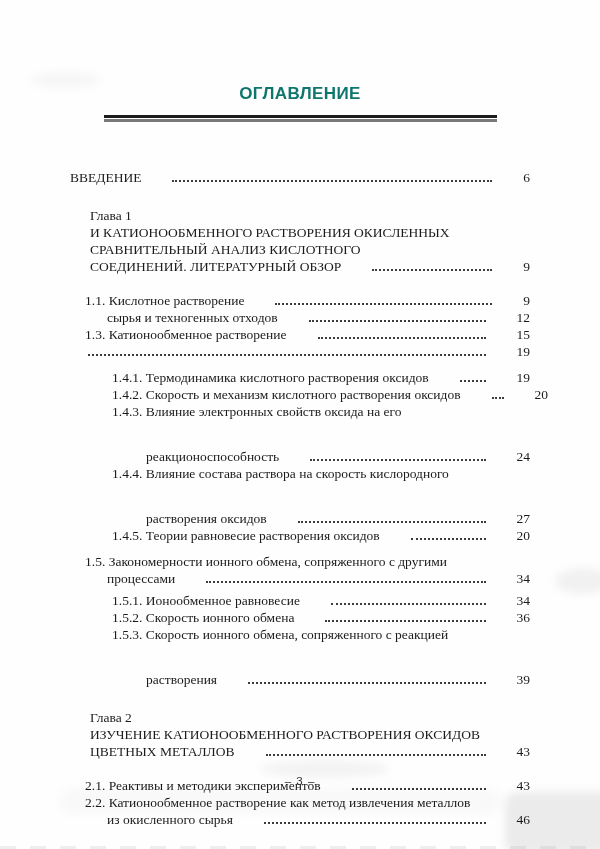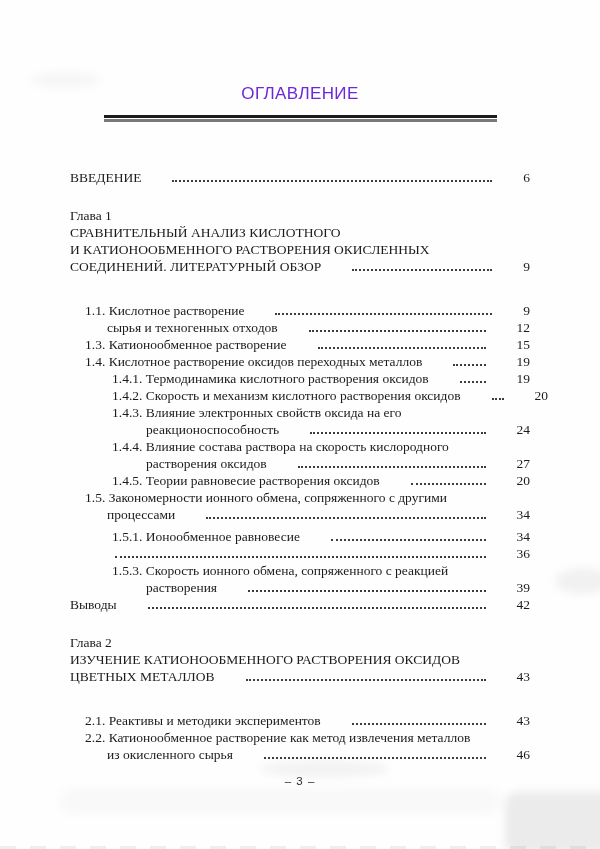--- a/index.html
+++ b/index.html
@@ -14,49 +14,49 @@
     background: #fefefe;
     overflow: hidden;
     color: #1b1b1b;
   }
 
   
   .doc-title {
     margin-top: 84px;
     text-align: center;
     font-family: "Liberation Sans", "DejaVu Sans", sans-serif;
-    font-weight: 400;
+    font-weight: 700;
     font-size: 17px;
     letter-spacing: 0.4px;
-    color: #6d28d9;
+    color: #0f766e;
     line-height: 20px;
   }
   .title-rule { width: 393px; margin: 3px auto 0 auto; }
   .title-rule .r1 { height: 3px; background: #1d1d1d; }
   .title-rule .r2 { height: 3px; background: #7a7a7a; margin-top: 1px; }
 
   
   .toc {
     padding: 47px 70px 0 70px;
     font-size: 13.5px;
     line-height: 17px;
   }
   .entry { margin-top: 0; }
-  .entry.sp-xl { margin-top: 21px; }
-  .entry.sp-lg { margin-top: 27px; text-align: right; }
-  .entry.sp-md { }
+  .entry.sp-xl { margin-top: 21px; margin-left: 20px; }
+  .entry.sp-lg { margin-top: 17px; text-align: right; }
+  .entry.sp-md { margin-top: 9px; }
   .entry.sp-sm { margin-top: 5px; }
 
   .level-0 { margin-left: 0; }
   .level-1 { margin-left: 15px; }
   .level-2 { margin-left: 42px; }
 
   .line { display: flex; align-items: flex-end; gap: 28px; }
   .level-1 .line.cont { padding-left: 22px; }
-  .level-2 .line.cont { padding-left: 34px; }
+  .level-2 .line.cont { padding-left: 34px; margin-top: 28px; }
 
   .txt { white-space: pre; }
   .leader {
     flex: 1 1 auto;
     min-width: 12px;
     border-bottom: 2px dotted #3c3c3c;
     margin: 0 3px 4px 3px;
   }
   .pagenum { flex: 0 0 auto; }
 
@@ -108,26 +108,26 @@
           <span class="txt">ВВЕДЕНИЕ</span>
           <span class="leader"></span>
           <span class="pagenum">6</span>
         </div>
       </div>
       <div class="entry level-0 sp-xl">
         <div class="line">
           <span class="txt">Глава 1</span>
         </div>
         <div class="line cont">
+          <span class="txt">И КАТИОНООБМЕННОГО РАСТВОРЕНИЯ ОКИСЛЕННЫХ</span>
+        </div>
+        <div class="line cont">
           <span class="txt">СРАВНИТЕЛЬНЫЙ АНАЛИЗ КИСЛОТНОГО</span>
         </div>
         <div class="line cont">
-          <span class="txt">И КАТИОНООБМЕННОГО РАСТВОРЕНИЯ ОКИСЛЕННЫХ</span>
-        </div>
-        <div class="line cont">
           <span class="txt">СОЕДИНЕНИЙ. ЛИТЕРАТУРНЫЙ ОБЗОР</span>
           <span class="leader"></span>
           <span class="pagenum">9</span>
         </div>
       </div>
       <div class="entry level-1 sp-lg">
         <div class="line">
           <span class="txt">1.1. Кислотное растворение</span>
           <span class="leader"></span>
           <span class="pagenum">9</span>
@@ -142,21 +142,20 @@
       </div>
       <div class="entry level-1 sp-none">
         <div class="line">
           <span class="txt">1.3. Катионообменное растворение</span>
           <span class="leader"></span>
           <span class="pagenum">15</span>
         </div>
       </div>
       <div class="entry level-1 sp-none">
         <div class="line">
-          <span class="txt">1.4. Кислотное растворение оксидов переходных металлов</span>
           <span class="leader"></span>
           <span class="pagenum">19</span>
         </div>
       </div>
       <div class="entry level-2 sp-md">
         <div class="line">
           <span class="txt">1.4.1. Термодинамика кислотного растворения оксидов</span>
           <span class="leader"></span>
           <span class="pagenum">19</span>
         </div>
@@ -207,39 +206,33 @@
       </div>
       <div class="entry level-2 sp-sm">
         <div class="line">
           <span class="txt">1.5.1. Ионообменное равновесие</span>
           <span class="leader"></span>
           <span class="pagenum">34</span>
         </div>
       </div>
       <div class="entry level-2 sp-none">
         <div class="line">
+          <span class="txt">1.5.2. Скорость ионного обмена</span>
           <span class="leader"></span>
           <span class="pagenum">36</span>
         </div>
       </div>
       <div class="entry level-2 sp-none">
         <div class="line">
           <span class="txt">1.5.3. Скорость ионного обмена, сопряженного с реакцией</span>
         </div>
         <div class="line cont">
           <span class="txt">растворения</span>
           <span class="leader"></span>
           <span class="pagenum">39</span>
-        </div>
-      </div>
-      <div class="entry level-0 sp-md">
-        <div class="line">
-          <span class="txt">Выводы</span>
-          <span class="leader"></span>
-          <span class="pagenum">42</span>
         </div>
       </div>
       <div class="entry level-0 sp-xl">
         <div class="line">
           <span class="txt">Глава 2</span>
         </div>
         <div class="line cont">
           <span class="txt">ИЗУЧЕНИЕ КАТИОНООБМЕННОГО РАСТВОРЕНИЯ ОКСИДОВ</span>
         </div>
         <div class="line cont">

